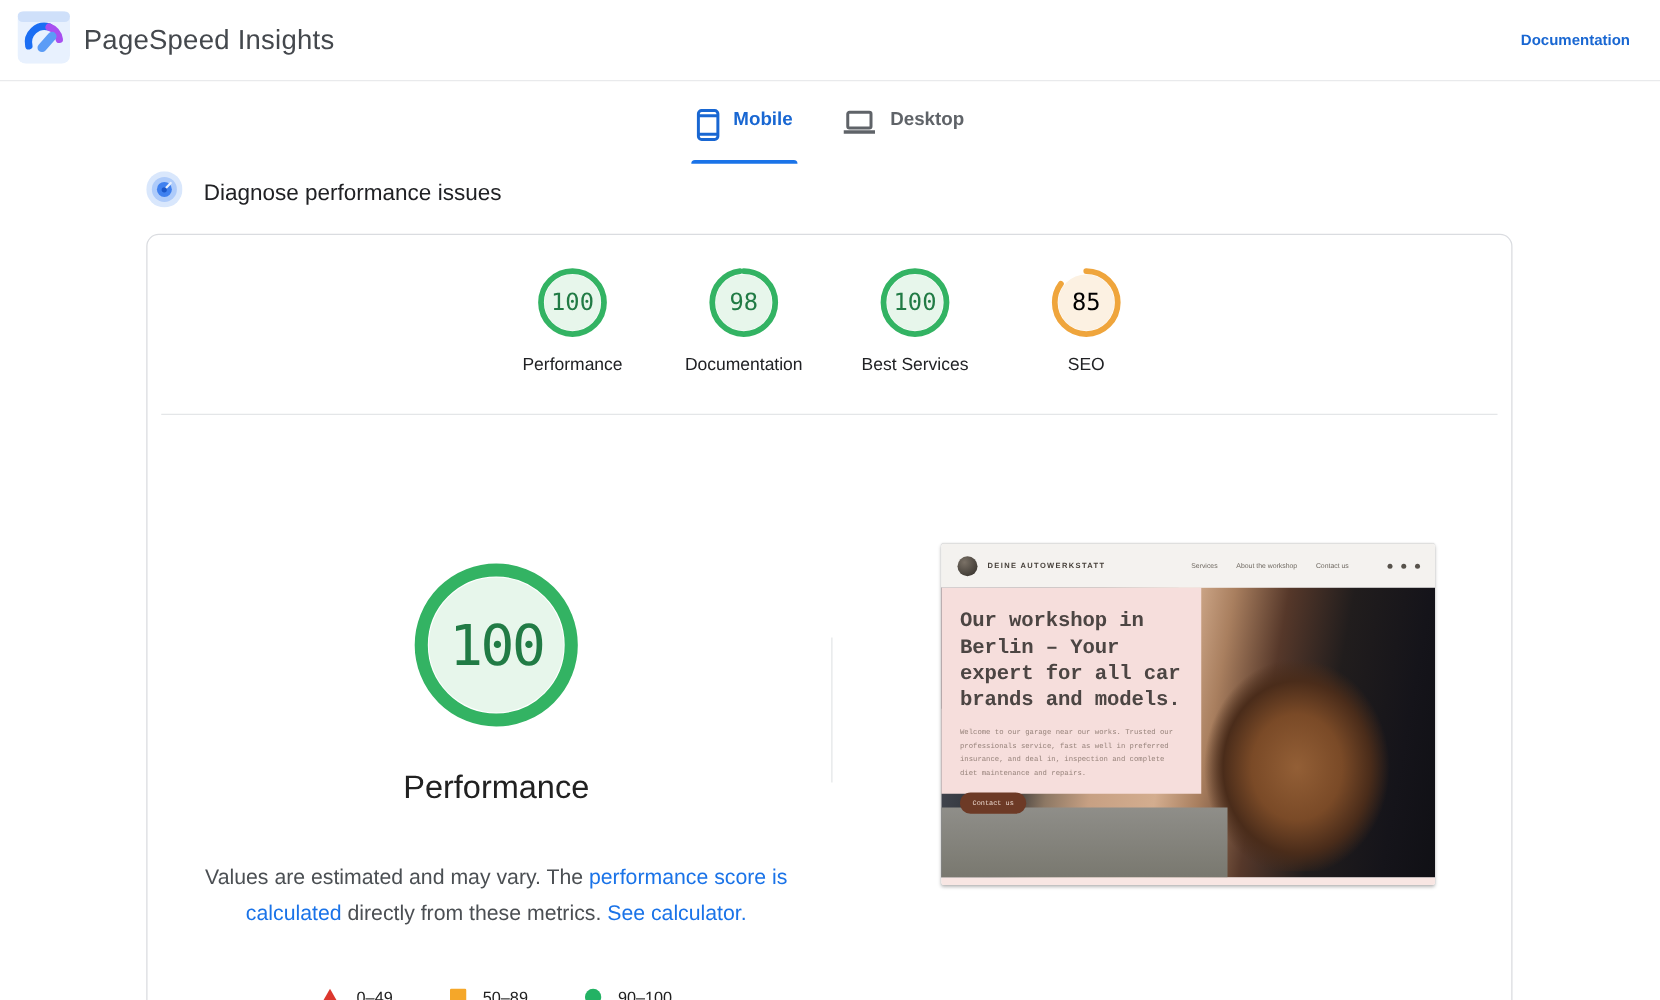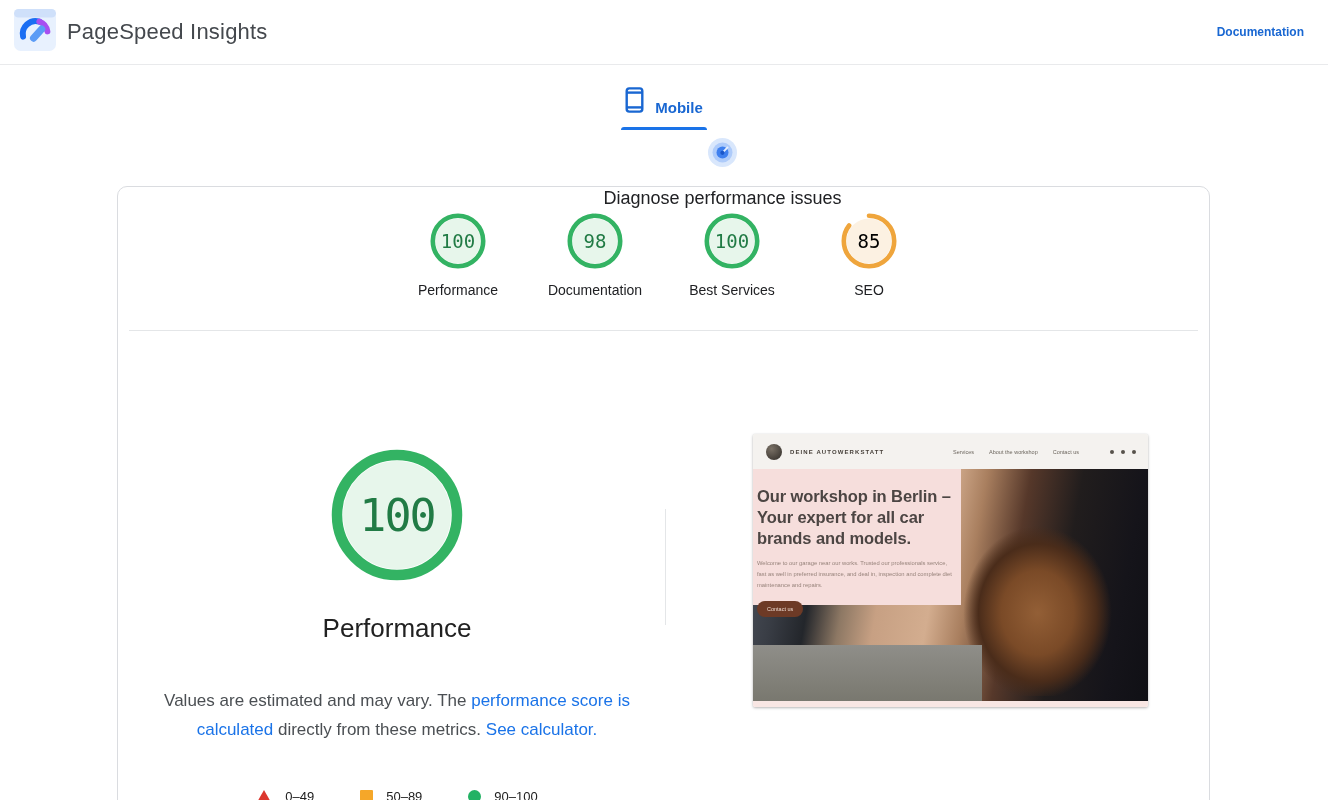--- a/index.html
+++ b/index.html
@@ -11,27 +11,27 @@
   
   .topbar { height:65px; display:flex; align-items:center; padding:0 16px 0 14px; border-bottom:1px solid #e9eaec; }
   .logo-wrap { display:flex; align-items:center; gap:11px; }
   .app-title { font-size:22px; color:#44484d; letter-spacing:.2px; }
   .topbar-spacer { flex:1; }
   .copy-link-btn { display:flex; align-items:center; gap:9px; border:1px solid #dadce0; border-radius:8px;
     padding:9px 17px; color:#1967d2; font-weight:bold; font-size:15px; background:#fff; cursor:pointer; }
   .doc-link { color:#1967d2; font-weight:bold; font-size:12px; margin:0 8px 0 24px; text-decoration:none; cursor:pointer; }
   
   .tabs { display:flex; justify-content:center; gap:36px; padding-top:16px; }
-  .tab { display:flex; gap:11px; align-items:flex-end; font-size:15px; font-weight:bold; color:#5f6368;
+  .tab { display:flex; gap:11px; align-items:flex-start; font-size:15px; font-weight:bold; color:#5f6368;
     padding:6px 2px 14px; position:relative; cursor:pointer; }
   .tab.active { color:#1967d2; }
   .tab.active::after { content:""; position:absolute; left:-2px; right:-2px; bottom:0; height:3px;
     background:#1a73e8; border-radius:3px 3px 0 0; }
   
-  .section-head { display:flex; align-items:center; gap:17px; margin:8px 0 0 117px; height:30px;flex-direction:column; }
+  .section-head { display:flex; align-items:center; gap:17px; margin:8px 0 0 117px; height:30px; }
   .section-title { font-size:18px; color:#202124; }
   
   .card { margin:18px 0 0 117px; width:1093px; height:760px; border:1px solid #dadce0; border-radius:10px;
     background:#fff; padding:0 11px; }
   
   .scores-row { display:flex; justify-content:center; padding:26px 0 20px; }
   .score-item { width:137px; display:flex; flex-direction:column; align-items:center; cursor:pointer; }
   .score-gauge { position:relative; width:56px; height:56px; }
   .score-num { position:absolute; inset:0; display:flex; align-items:center; justify-content:center;
     font-family:"DejaVu Sans Mono", monospace; font-size:19px; color:#217b45; }
@@ -65,22 +65,22 @@
   .t-icons { display:flex; gap:7px; position:absolute; right:12px; }
   .t-dot { width:4px; height:4px; border-radius:50%; background:#57524b; }
   .t-hero { position:absolute; top:35px; left:0; right:0; bottom:6px;
     background:linear-gradient(100deg,#4d525c 0%,#393d45 10%,#23262b 18%,#8d7864 26%,#c7a083 34%,#d3ad8f 46%,#a97f5f 54%,#56382a 64%,#211d1d 76%,#15141a 90%,#101015 100%); }
   .t-hero-engine { position:absolute; top:0; left:0; width:48%; height:42%;
     background:linear-gradient(115deg,#555a64 0%,#2c2f36 30%,#14151a 55%,rgba(20,21,26,0) 85%); }
   .t-hero-leather { position:absolute; top:18%; right:6%; width:44%; height:80%;
     background:radial-gradient(ellipse 55% 60% at 50% 55%, #935f36 0%, #7a4a27 38%, #4a2c1a 62%, rgba(20,16,14,0) 78%); }
   .t-hero-asphalt { position:absolute; bottom:0; left:0; width:58%; height:24%;
     background:linear-gradient(#8f8e89,#79786f); }
-  .t-card { position:absolute; top:35px; left:0; width:208px; height:136px; background:#f6dedc;
-    padding:17px 4px 0; z-index:2; }
+  .t-card { position:absolute; top:35px; left:0; width:208px; height:165px; background:#f6dedc;
+    padding:17px 15px 0; z-index:2;font-family:Liberation Mono, monospace; }
   .t-heading { font-size:16.5px; line-height:1.27; color:#4c4543; font-weight:bold; letter-spacing:-.1px; }
   .t-para { margin-top:9px; font-size:5.8px; line-height:1.9; color:#97837b; filter:blur(.35px); }
   .t-btn { margin-top:10px; display:inline-block; background:#6d3a26; color:#ecd9cf; font-size:5.5px;
     padding:5px 10px; border-radius:9px; filter:blur(.25px); }
   .t-footer { position:absolute; bottom:0; left:0; right:0; height:6px; background:#f8e6e3; z-index:2; }
 </style>
 </head>
 <body>
 
 <div class="topbar">
@@ -103,20 +103,29 @@
 <div class="tabs">
   <div class="tab active">
     <span>
       <svg width="19" height="26" viewBox="0 0 19 26" fill="none" stroke="#1967d2" stroke-width="2.4">
         <rect x="1.7" y="1.4" width="15.6" height="23.2" rx="2.6"></rect>
         <line x1="2" y1="5.6" x2="17" y2="5.6"></line>
         <line x1="2" y1="20.4" x2="17" y2="20.4"></line>
       </svg>
     </span>
     <span>Mobile</span>
+  </div>
+  <div class="tab">
+    <span>
+      <svg width="27" height="22" viewBox="0 0 27 22" fill="none" stroke="#5f6368" stroke-width="2.4">
+        <rect x="4.2" y="2.8" width="18.6" height="12.6" rx="1.4"></rect>
+        <path d="M1 18.6 h25" stroke-width="2.8"></path>
+      </svg>
+    </span>
+    <span>Desktop</span>
   </div>
 </div>
 
 <div class="section-head">
   <span>
     <svg width="29" height="29" viewBox="0 0 29 29">
       <circle cx="14.5" cy="14.5" r="14.5" fill="#d9e7fc"></circle>
       <circle cx="14.5" cy="14.5" r="10" fill="#aecbfa"></circle>
       <circle cx="14.5" cy="14.5" r="6" fill="#3f80ef"></circle>
       <path d="M14.8 14.4 L19.6 9.4" stroke="#e8f0fe" stroke-width="1.8" stroke-linecap="round"></path>

